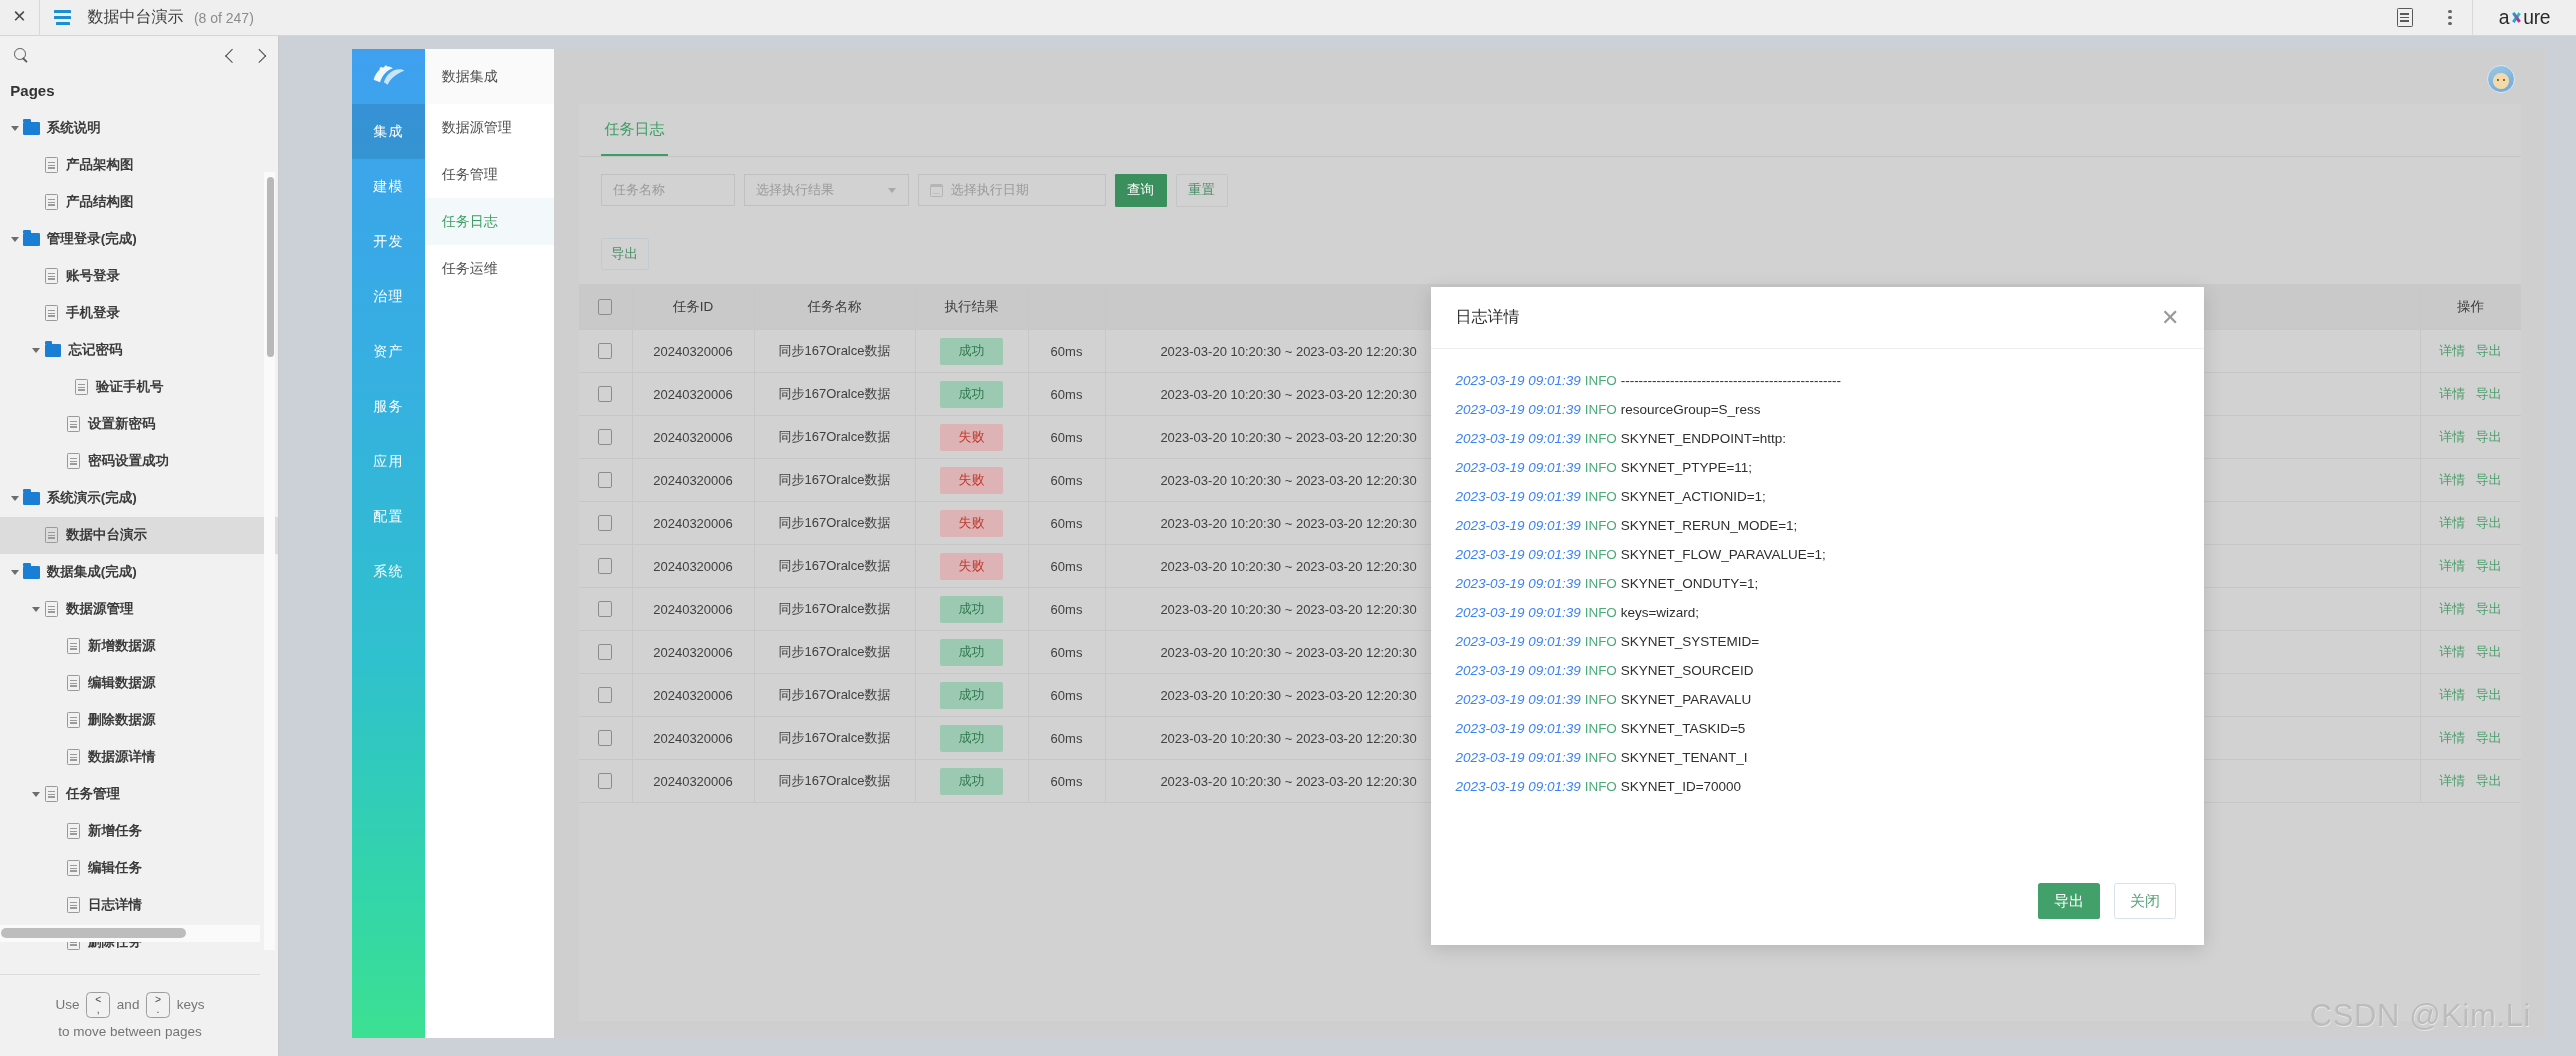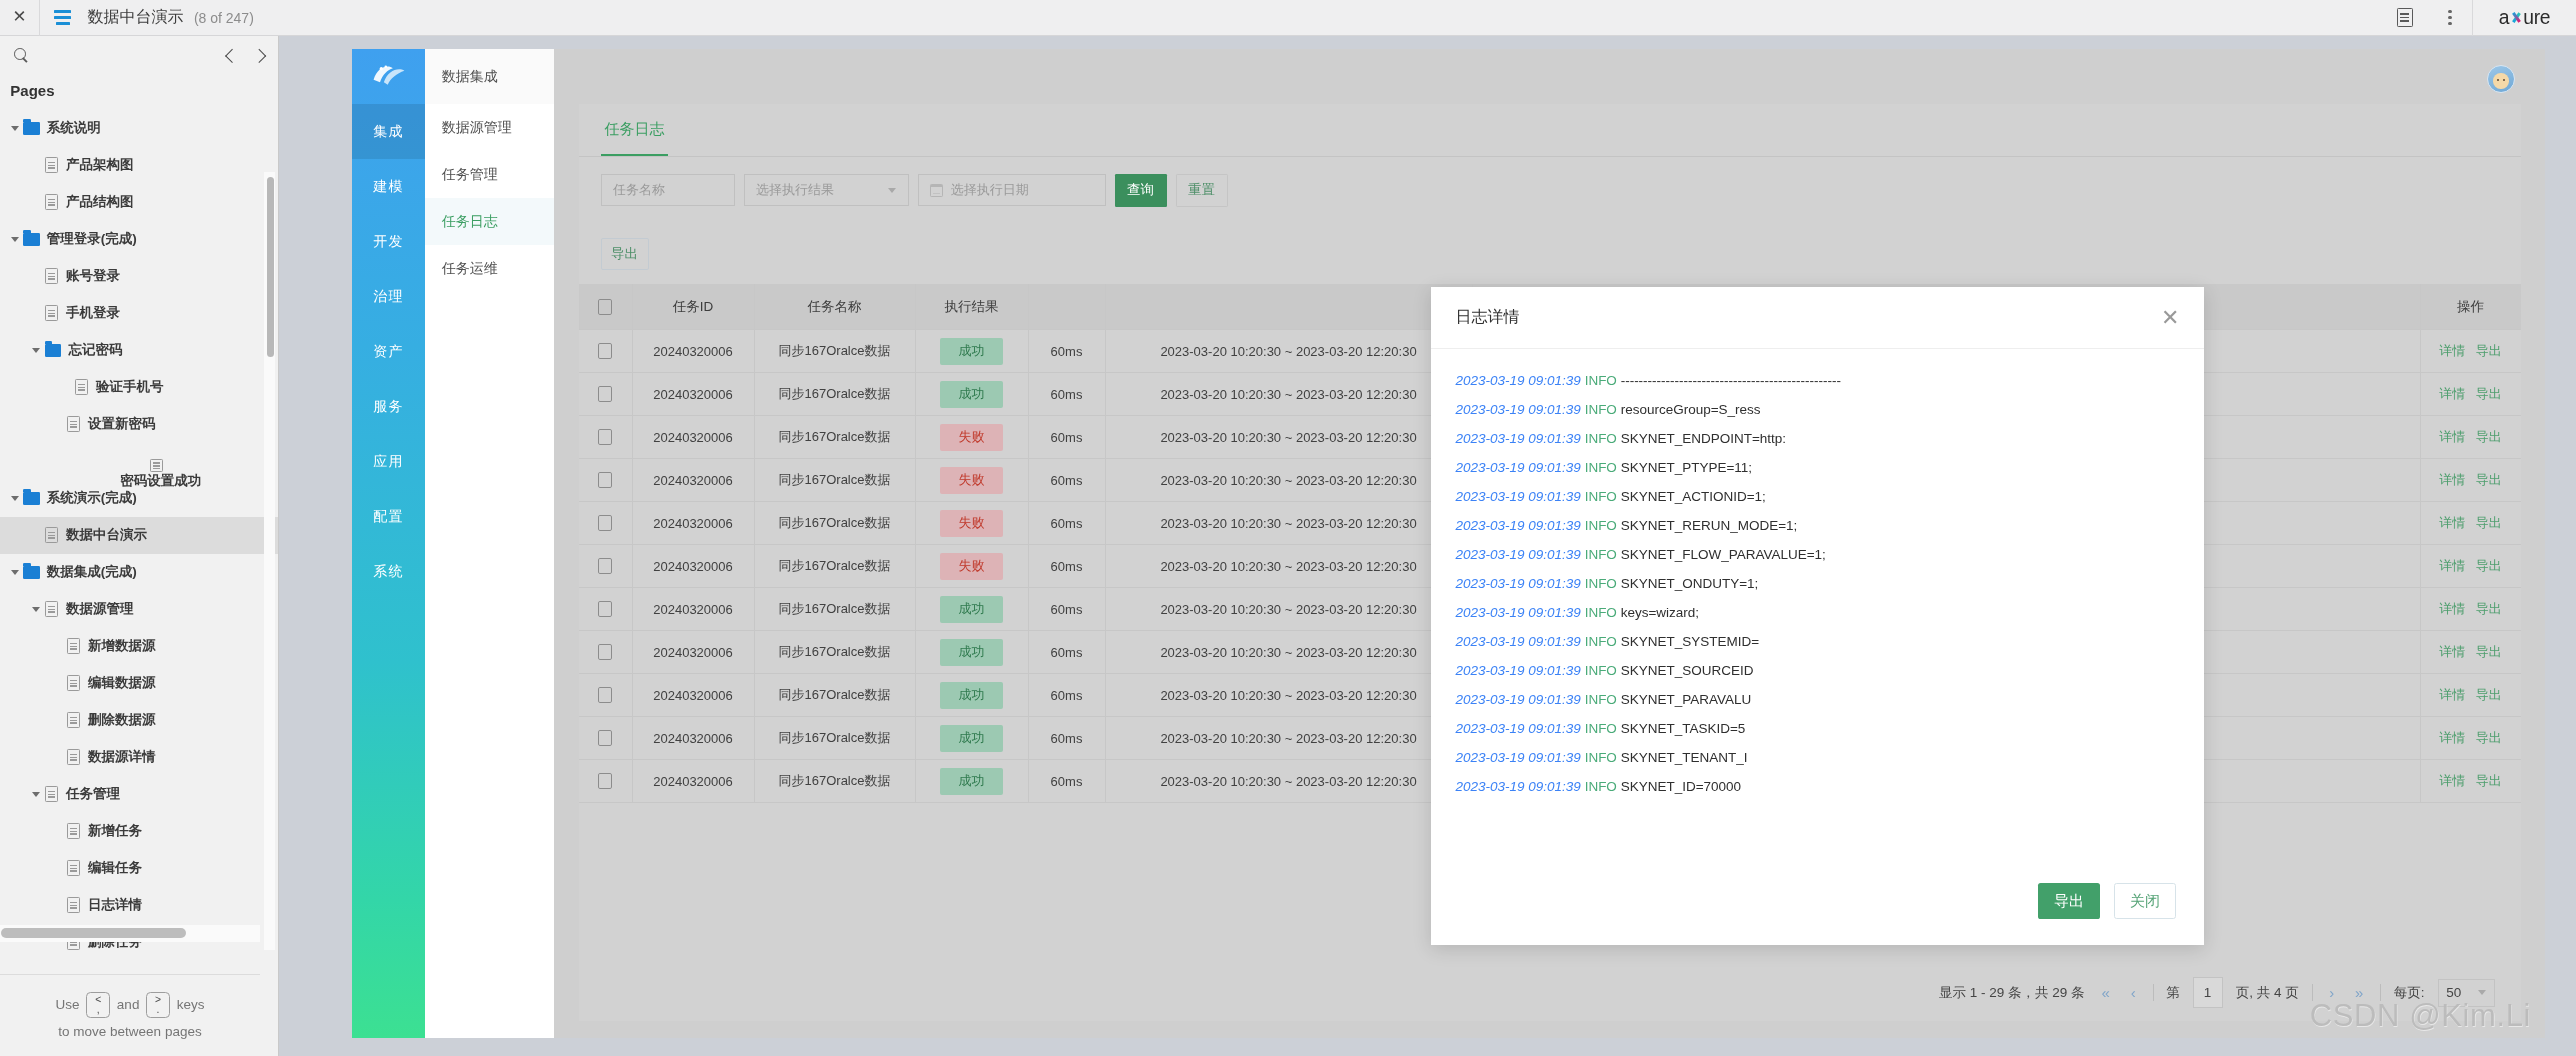--- a/index.html
+++ b/index.html
@@ -337,21 +337,21 @@
           </div>
           <div class="tree-item" style="padding-left: 50px;">
             <span class="tw-arrow"></span>
             <span class="ic-page">
               <i></i>
               <i></i>
               <i></i>
             </span>
             <span>设置新密码</span>
           </div>
-          <div class="tree-item" style="padding-left: 50px; flex-direction: column;">
+          <div class="tree-item" style="padding-left: 50px;">
             <span class="tw-arrow"></span>
             <span class="ic-page">
               <i></i>
               <i></i>
               <i></i>
             </span>
             <span>密码设置成功</span>
           </div>
           <div class="tree-item" style="padding-left: 6.4px;">
             <span class="tw-arrow has"></span>
@@ -778,38 +778,20 @@
                   <div class="td c-range">2023-03-20 10:20:30 ~ 2023-03-20 12:20:30</div>
                   <div class="td c-log">2023-03-20 10:20:30开始执行  2023-03-20 12:20:30执行结束</div>
                   <div class="td c-act">
                     <span class="lnk">详情</span>
                     <span class="lnk">导出</span>
                   </div>
                 </div>
               </div>
           </div>
 
-          <div class="pager">
-            <span>显示 1 - 29 条，共 29 条</span>
-            <span class="pg-arrow">«</span>
-            <span class="pg-arrow">‹</span>
-            <span class="pg-sep"></span>
-            <span>第</span>
-            <span class="pg-input">1</span>
-            <span>页, 共 4 页</span>
-            <span class="pg-sep"></span>
-            <span class="pg-arrow">›</span>
-            <span class="pg-arrow">»</span>
-            <span class="pg-sep"></span>
-            <span>每页:</span>
-            <span class="pg-size">
-              <span>50</span>
-              <span class="caret"></span>
-            </span>
-          </div>
         </div>
       </div>
     </div>
 
     <div class="modal">
       <div class="modal-head">
         <span class="modal-title">日志详情</span>
         <span class="modal-close">✕</span>
       </div>
       <div class="modal-body">

